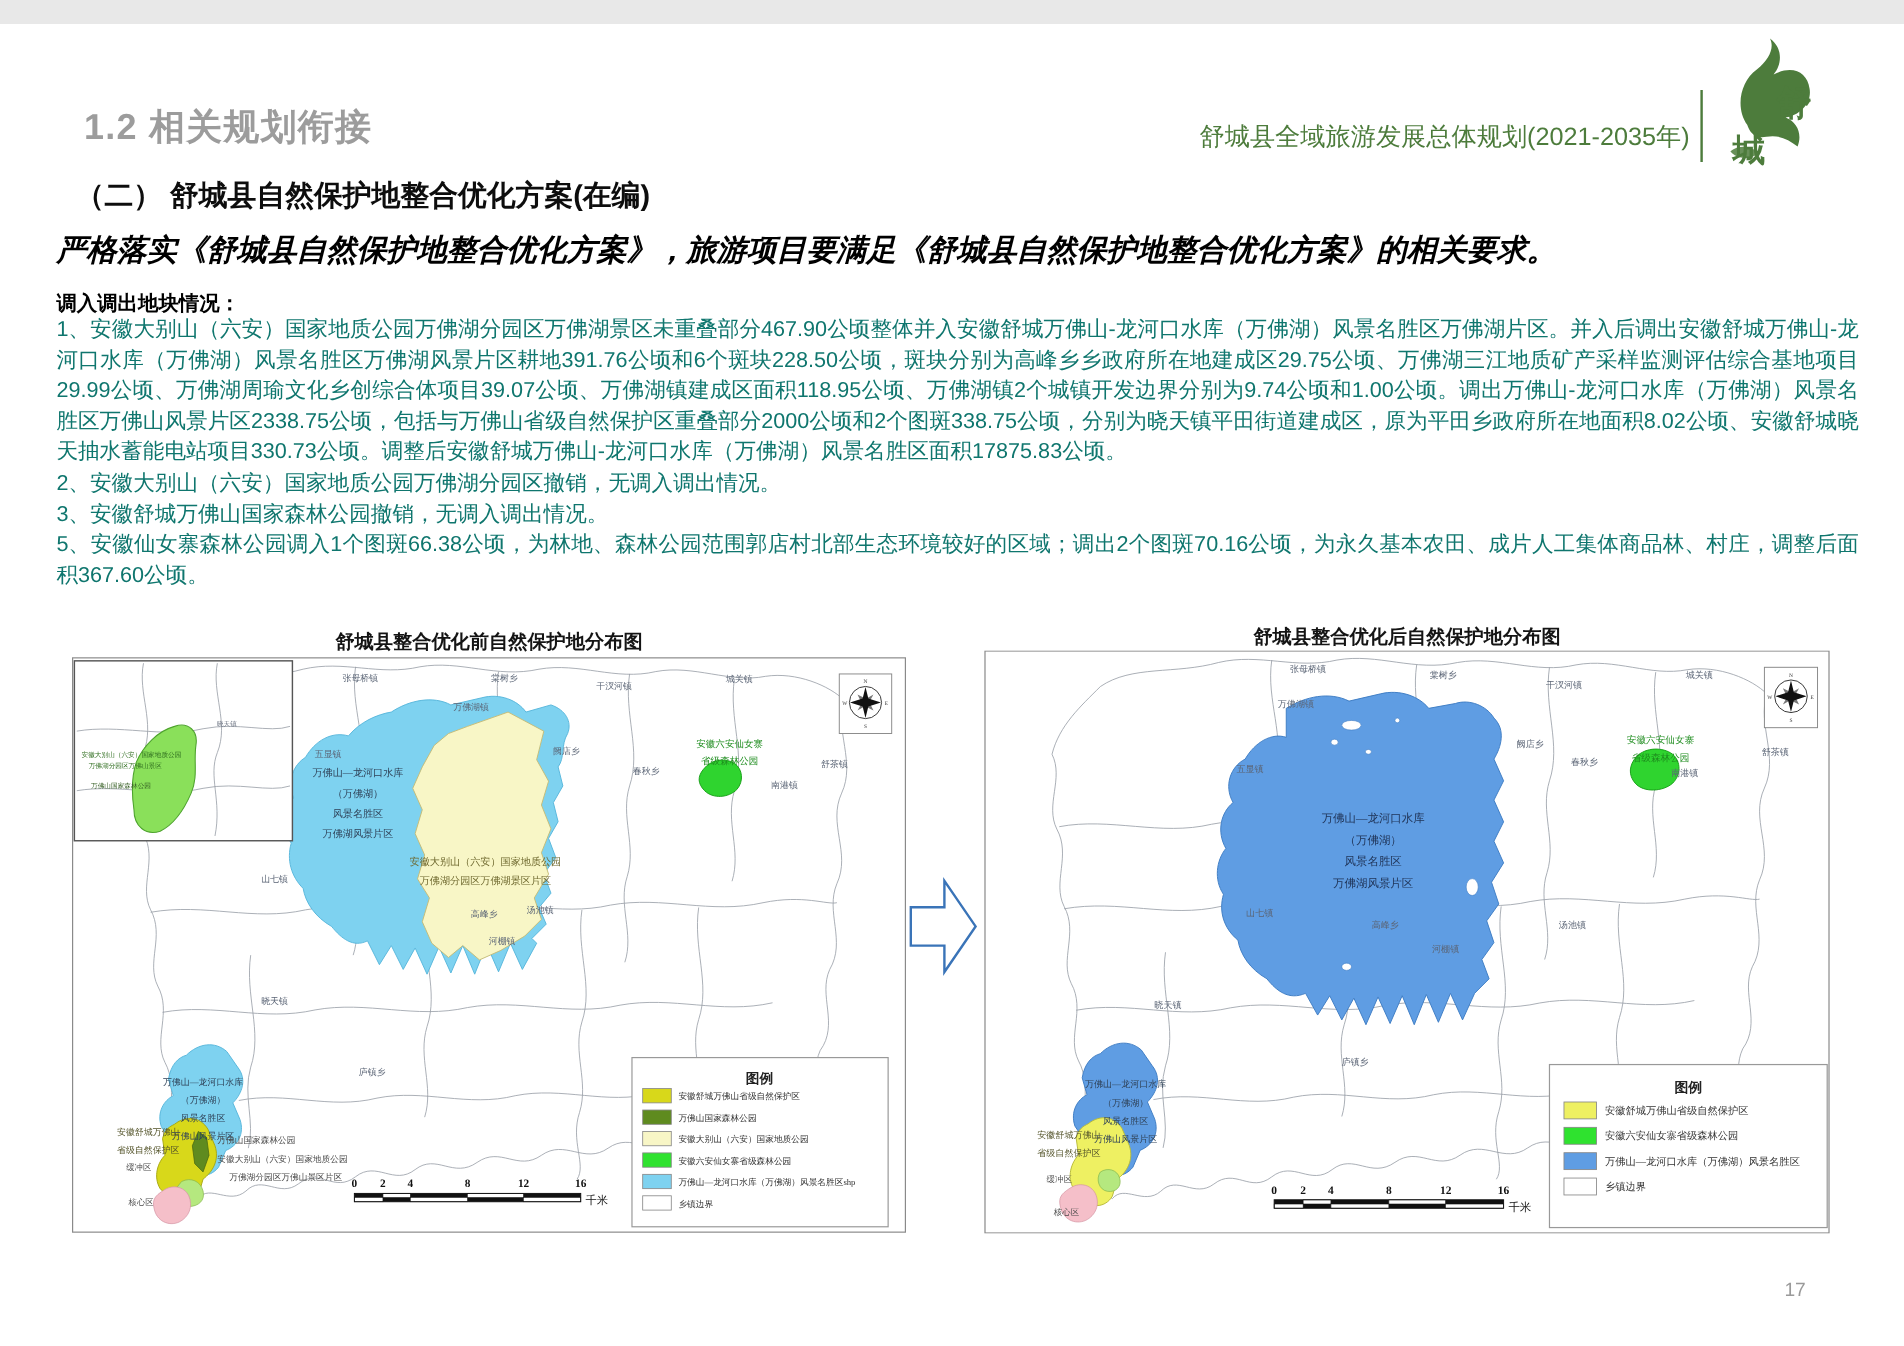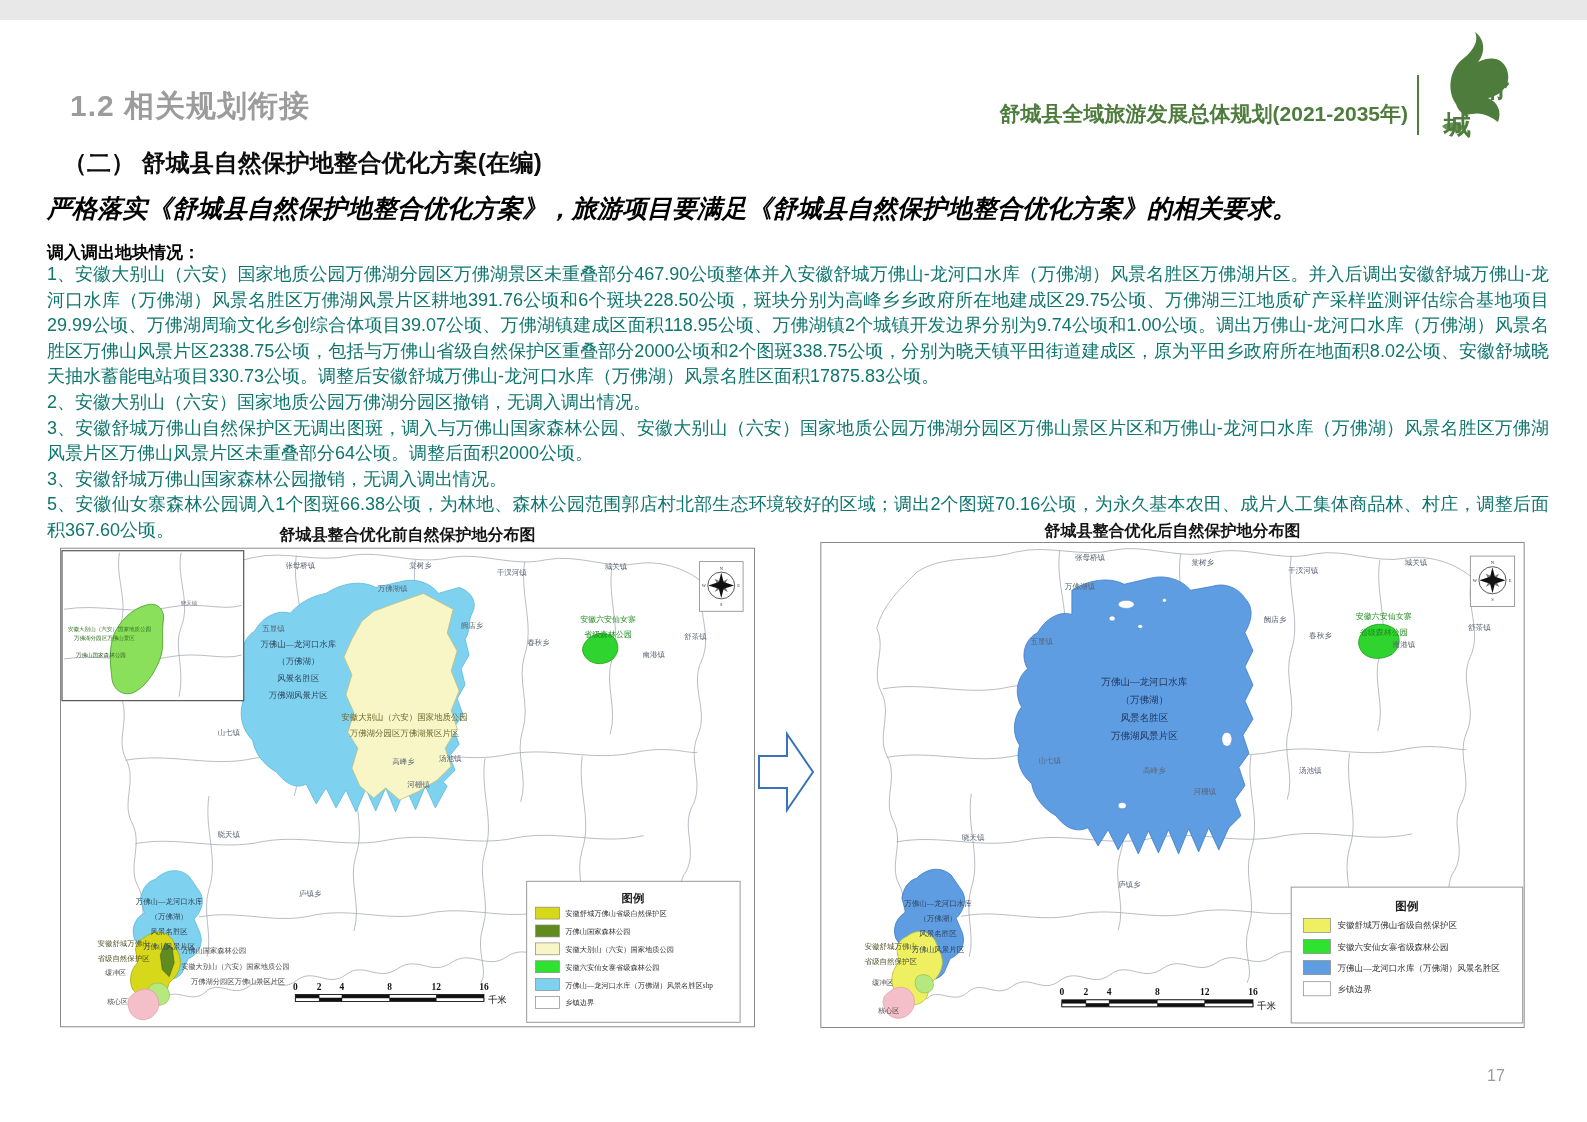--- a/index.html
+++ b/index.html
@@ -1,19 +1,19 @@
 <!DOCTYPE html>
 <html><head>
 <meta charset="utf-8">
 <style>
   html,body{margin:0;padding:0;background:#e8e8e8;}
   #page{position:relative;width:1587px;height:1122px;background:#ffffff;overflow:hidden;
         font-family:"Liberation Sans",sans-serif;margin-top:20px;}
   .sec-title{position:absolute;left:70px;top:66px;font-size:30px;font-weight:bold;color:#9c9c9c;letter-spacing:1px;}
-  .doc-title{position:absolute;left:860px;top:80px;width:548px;text-align:right;font-size:21px;font-weight:700;color:#4d7c3c;}
+  .doc-title{position:absolute;left:860px;top:80px;width:548px;text-align:right;font-size:21px;font-weight:400;color:#4d7c3c;}
   .logo-sep{position:absolute;left:1417px;top:55px;width:2px;height:60px;background:#4d7c3c;}
   .logo{position:absolute;left:1422px;top:10px;width:92px;height:112px;}
   .subheading{position:absolute;left:63px;top:127px;font-size:24px;font-weight:bold;color:#0d0d0d;}
   .emphasis{position:absolute;left:47px;top:172px;width:1505px;font-size:25px;font-weight:bold;color:#000;font-style:italic;}
   .lead{position:absolute;left:47px;top:221px;font-size:17px;font-weight:bold;color:#000;text-align:right;}
   .items{position:absolute;left:47px;top:242px;width:1502px;}
   .items p{margin:0;font-size:18px;line-height:25.6px;color:#0f766e;text-align:justify;}
   .map-title{position:absolute;font-size:16px;font-weight:bold;color:#141414;text-align:center;
              font-family:"Liberation Serif","DejaVu Serif",serif;}
   .map-title.before{left:60px;width:695px;top:505px;}
@@ -57,21 +57,20 @@
     <text class="logo-char" x="58" y="66" font-size="30">舒</text>
     <text class="logo-char" x="22" y="104" font-size="27">城</text>
   </svg>
 
   <div class="subheading">（二） 舒城县自然保护地整合优化方案(在编)</div>
   <div class="emphasis">严格落实《舒城县自然保护地整合优化方案》，旅游项目要满足《舒城县自然保护地整合优化方案》的相关要求。</div>
   <div class="lead">调入调出地块情况：</div>
   <div class="items">
     <p>1、安徽大别山（六安）国家地质公园万佛湖分园区万佛湖景区未重叠部分467.90公顷整体并入安徽舒城万佛山-龙河口水库（万佛湖）风景名胜区万佛湖片区。并入后调出安徽舒城万佛山-龙河口水库（万佛湖）风景名胜区万佛湖风景片区耕地391.76公顷和6个斑块228.50公顷，斑块分别为高峰乡乡政府所在地建成区29.75公顷、万佛湖三江地质矿产采样监测评估综合基地项目29.99公顷、万佛湖周瑜文化乡创综合体项目39.07公顷、万佛湖镇建成区面积118.95公顷、万佛湖镇2个城镇开发边界分别为9.74公顷和1.00公顷。调出万佛山-龙河口水库（万佛湖）风景名胜区万佛山风景片区2338.75公顷，包括与万佛山省级自然保护区重叠部分2000公顷和2个图斑338.75公顷，分别为晓天镇平田街道建成区，原为平田乡政府所在地面积8.02公顷、安徽舒城晓天抽水蓄能电站项目330.73公顷。调整后安徽舒城万佛山-龙河口水库（万佛湖）风景名胜区面积17875.83公顷。</p>
     <p>2、安徽大别山（六安）国家地质公园万佛湖分园区撤销，无调入调出情况。</p>
-    <p>3、安徽舒城万佛山自然保护区无调出图斑，调入与万佛山国家森林公园、安徽大别山（六安）国家地质公园万佛湖分园区万佛山景区片区和万佛山-龙河口水库（万佛湖）风景名胜区万佛湖风景片区万佛山风景片区未重叠部分64公顷。调整后面积2000公顷。</p>
     <p>3、安徽舒城万佛山国家森林公园撤销，无调入调出情况。</p>
     <p>5、安徽仙女寨森林公园调入1个图斑66.38公顷，为林地、森林公园范围郭店村北部生态环境较好的区域；调出2个图斑70.16公顷，为永久基本农田、成片人工集体商品林、村庄，调整后面积367.60公顷。</p>
   </div>
 
   <div class="map-title before">舒城县整合优化前自然保护地分布图</div>
   <div class="map-title after">舒城县整合优化后自然保护地分布图</div>
 
   <svg class="map-svg" style="left:60px;top:527px;" width="695" height="481" viewBox="0 0 700 483">
     <rect x="0.5" y="0.5" width="699" height="482" fill="#ffffff" stroke="#8a8a8a"></rect>
     <g>

